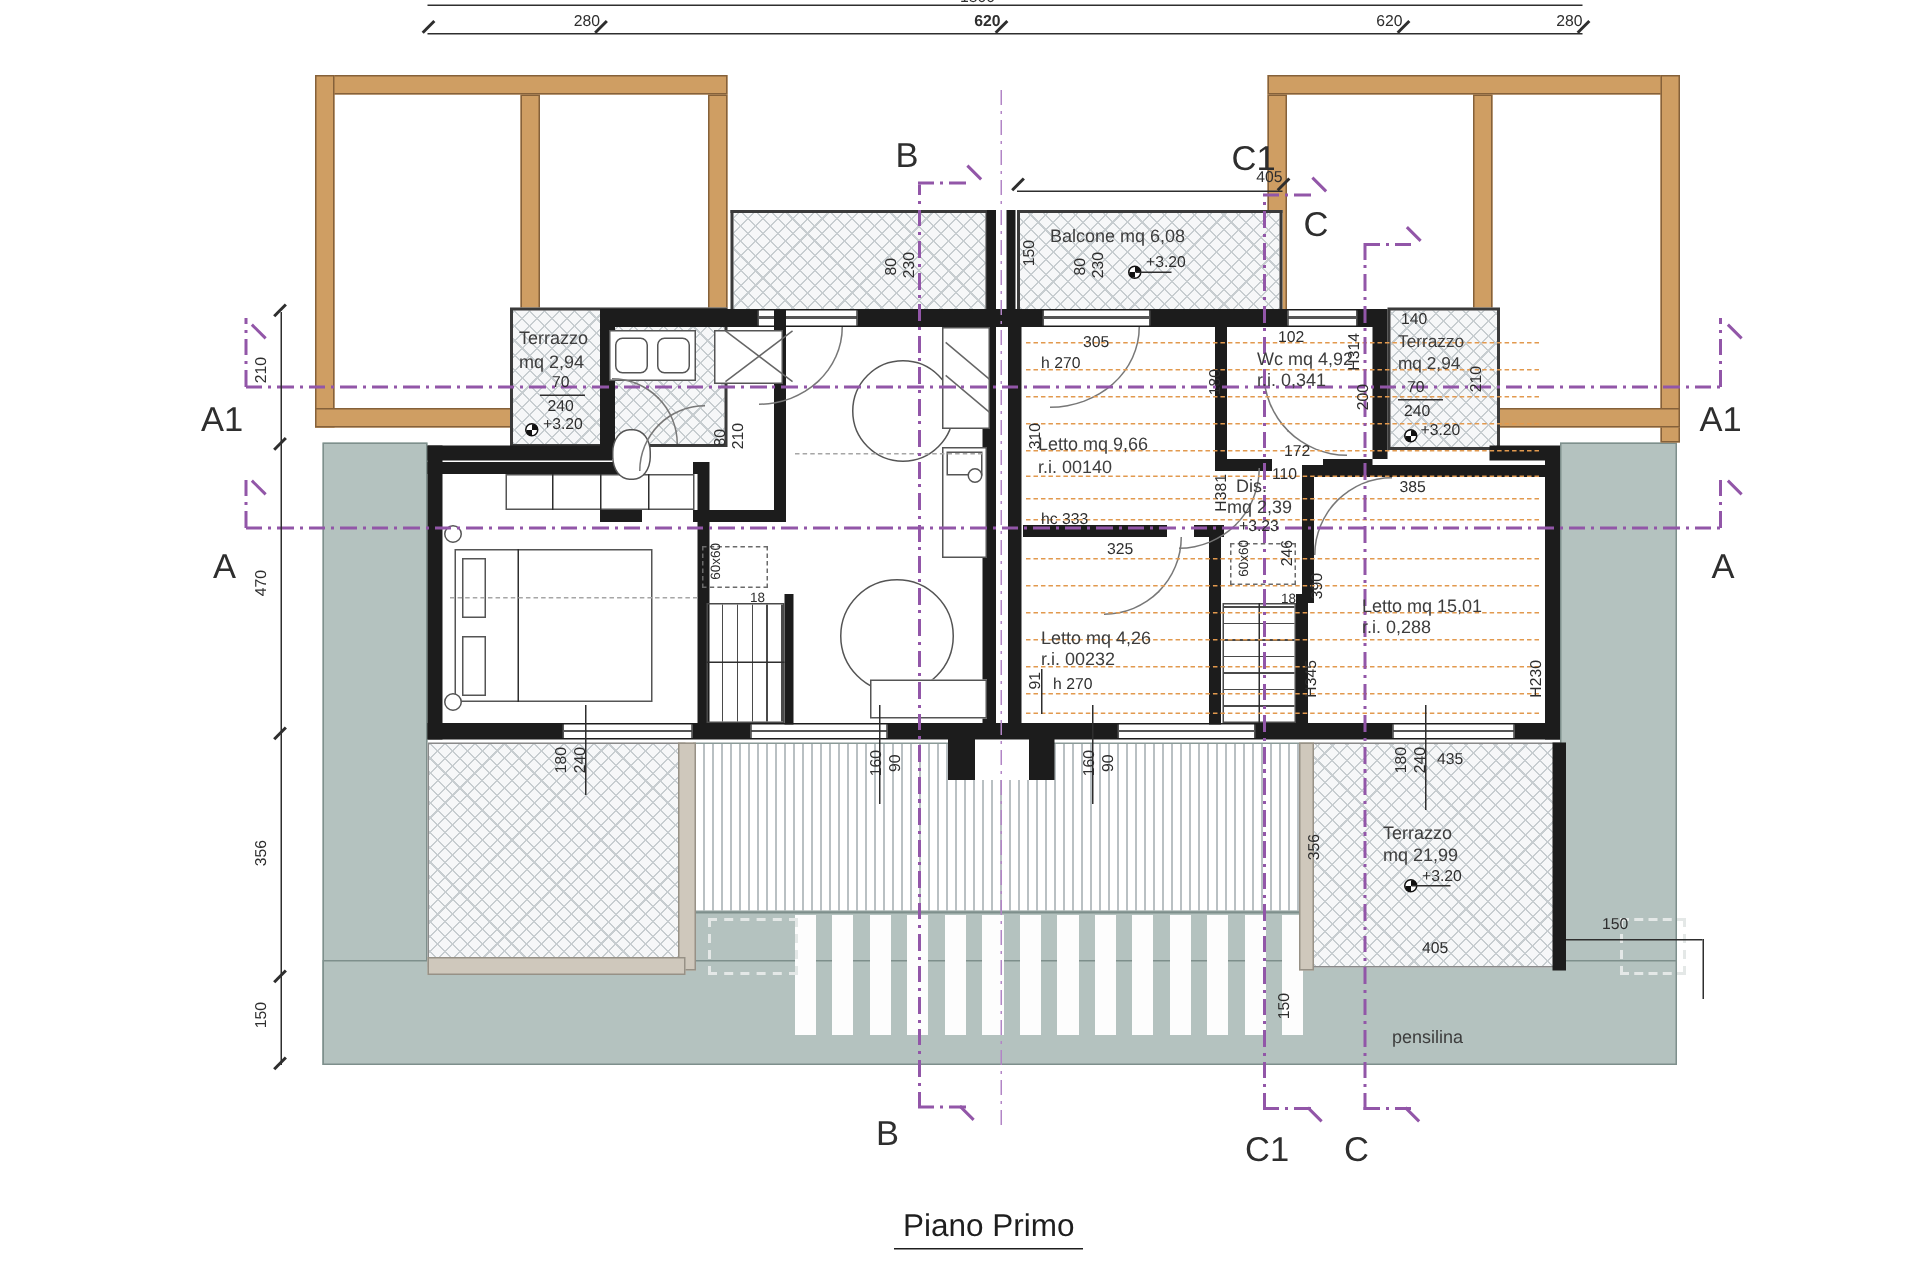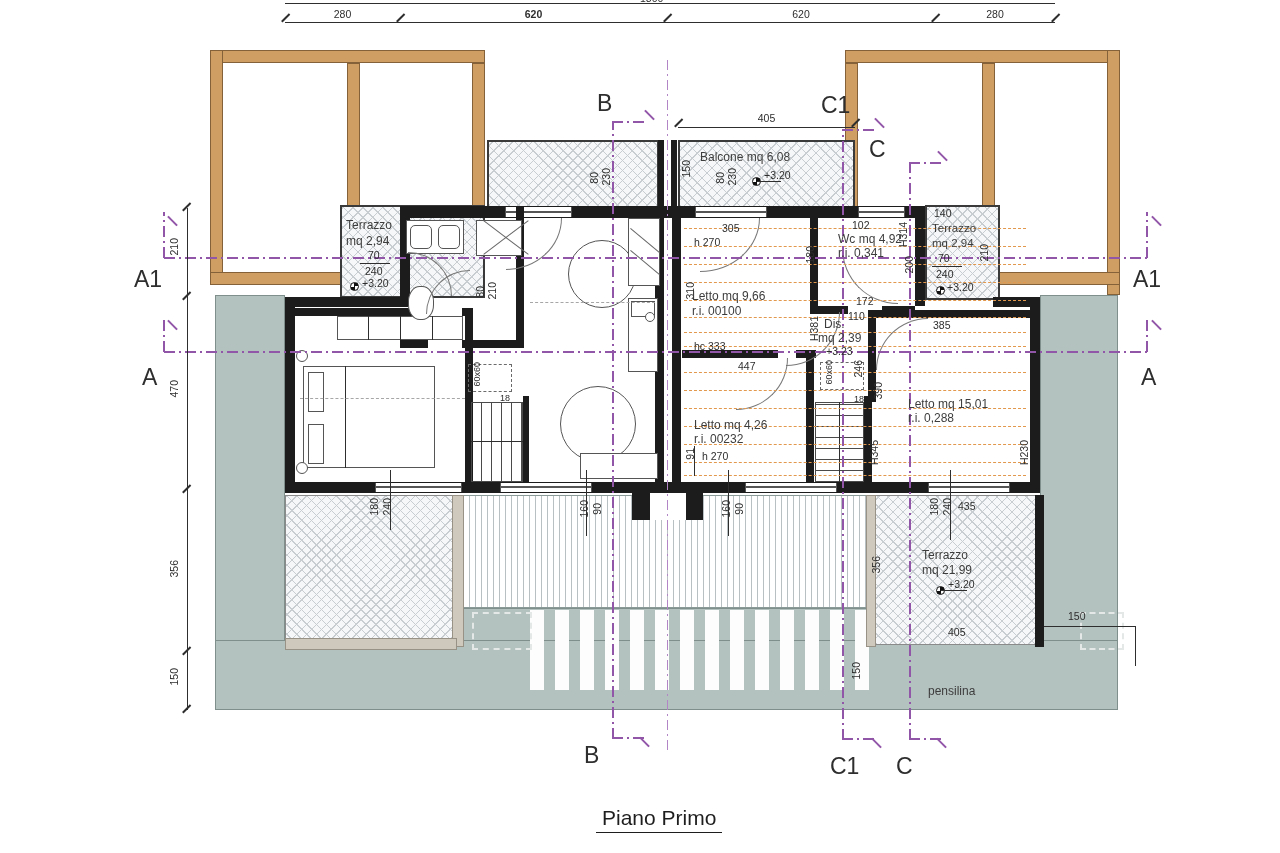--- a/index.html
+++ b/index.html
@@ -14,21 +14,21 @@
   .hatch{position:absolute;background-color:#f6f7f8;
     background-image:repeating-linear-gradient(45deg,#c7cdd0 0 1px,transparent 1px 7px),
                      repeating-linear-gradient(-45deg,#c7cdd0 0 1px,transparent 1px 7px);
     box-sizing:border-box;}
   .bal{border:2px solid #3a3a3a;border-bottom:none;}
   .ter{border:2px solid #3a3a3a;}
   .terl{border:1px solid #8a8a8a;}
   .stripes{position:absolute;background-color:#fff;background-image:repeating-linear-gradient(90deg,#b9c0c3 0 1px,transparent 1px 6px);border:1px solid #8a9a97;box-sizing:border-box;}
   .slats{position:absolute;background:repeating-linear-gradient(90deg,#fdfdfd 0 14px,transparent 14px 25px);}
   .dim{position:absolute;font-size:10.5px;color:#2e2e2e;white-space:nowrap;}
-  .ctr{text-align:center;}
+  .ctr{text-align:right;}
   .b{font-weight:bold;}
   .vdim{position:absolute;font-size:10.5px;color:#2e2e2e;writing-mode:vertical-rl;transform:rotate(180deg);white-space:nowrap;}
   .rlabel{position:absolute;font-size:12px;color:#3d3d3d;white-space:nowrap;}
   .sec{position:absolute;font-size:23px;color:#2e2e2e;}
   .dl{position:absolute;background:#2e2e2e;}
   .tick{position:absolute;width:11px;height:1.5px;background:#2e2e2e;transform:rotate(-45deg);}
   .ph{position:absolute;height:2px;background:repeating-linear-gradient(90deg,#9256a8 0 11px,transparent 11px 15px,#9256a8 15px 17px,transparent 17px 21px);}
   .pv{position:absolute;width:2px;background:repeating-linear-gradient(0deg,#9256a8 0 11px,transparent 11px 15px,#9256a8 15px 17px,transparent 17px 21px);}
   .pvt{position:absolute;width:1px;background:repeating-linear-gradient(0deg,#b285c6 0 10px,transparent 10px 14px,#b285c6 14px 16px,transparent 16px 20px);}
   .pa{position:absolute;width:13px;height:2px;background:#9256a8;transform:rotate(45deg);}
@@ -276,23 +276,23 @@
   <div class="lvlm" style="left:936px;top:286px;"></div>
   <div class="dim" style="left:947px;top:281px;">+3.20</div>
   <div class="vdim" style="left:978px;top:244px;">210</div>
   <div class="vdim" style="left:897px;top:222px;">H314</div>
   <div class="vdim" style="left:903px;top:256px;">200</div>
 
   <div class="dim" style="left:722px;top:222px;">305</div>
   <div class="dim" style="left:694px;top:236px;">h 270</div>
   <div class="vdim" style="left:684px;top:282px;">310</div>
   <div class="rlabel" style="left:692px;top:289px;">Letto mq 9,66</div>
-  <div class="rlabel" style="left:692px;top:304px;">r.i. 00100</div>
+  <div class="rlabel" style="left:692px;top:304px;">r.i. 00140</div>
   <div class="dim" style="left:694px;top:340px;">hc 333</div>
-  <div class="dim" style="left:738px;top:360px;">447</div>
+  <div class="dim" style="left:738px;top:360px;">325</div>
   <div class="dim" style="left:852px;top:219px;">102</div>
   <div class="rlabel" style="left:838px;top:232px;">Wc mq 4,92</div>
   <div class="rlabel" style="left:838px;top:246px;">r.i. 0,341</div>
   <div class="vdim" style="left:804px;top:246px;">180</div>
   <div class="dim" style="left:856px;top:295px;">172</div>
   <div class="dim" style="left:848px;top:310px;">110</div>
   <div class="vdim" style="left:808px;top:316px;">H381</div>
   <div class="rlabel" style="left:824px;top:317px;">Dis.</div>
   <div class="rlabel" style="left:818px;top:331px;">mq 2,39</div>
   <div class="dim" style="left:826px;top:345px;">+3.23</div>

